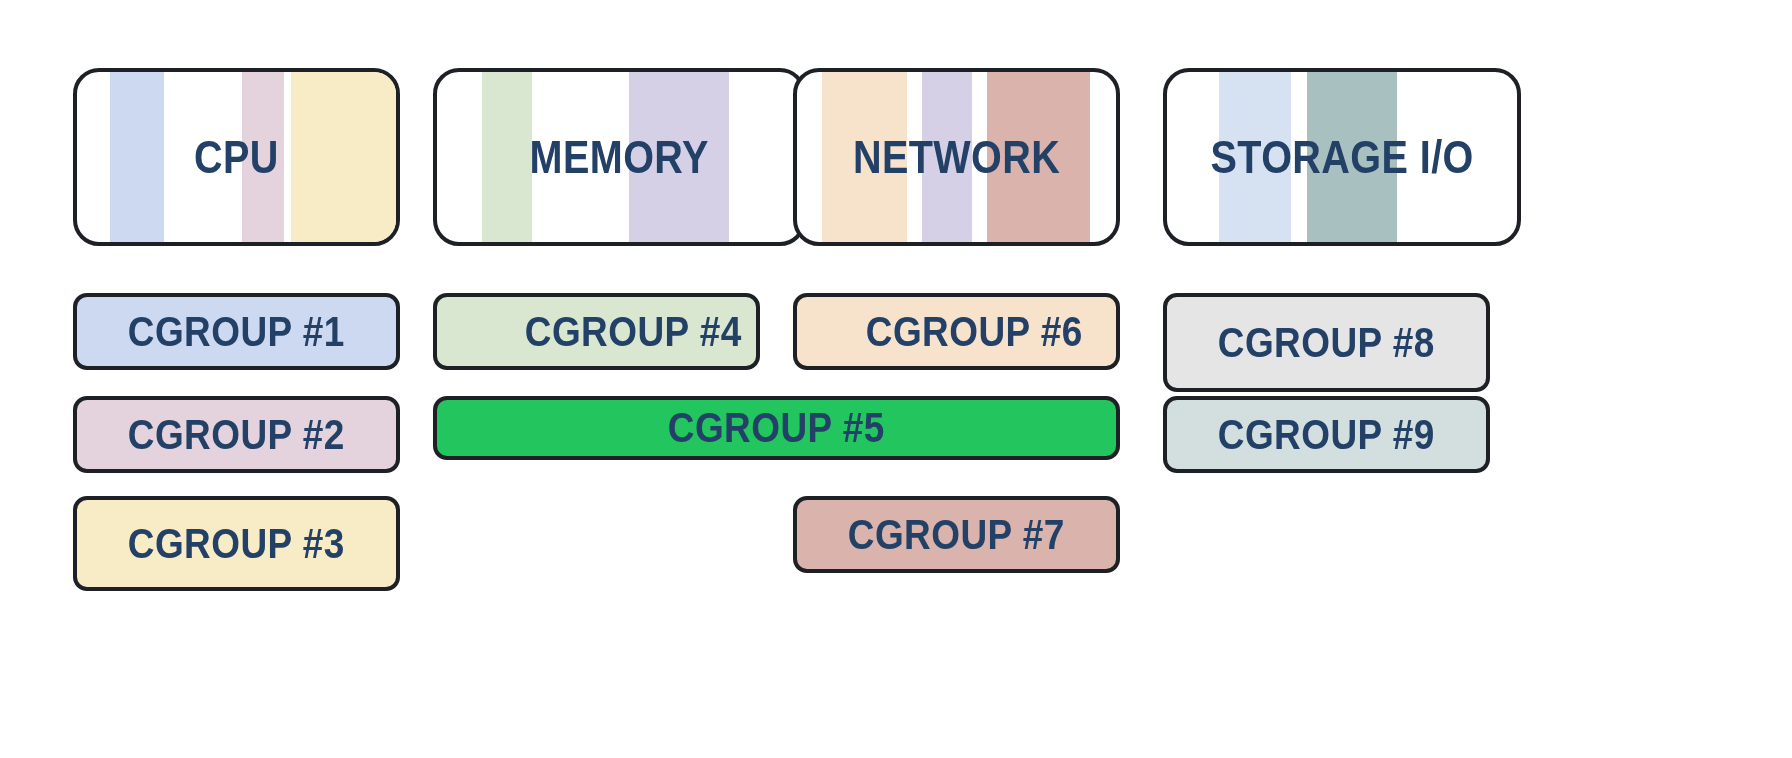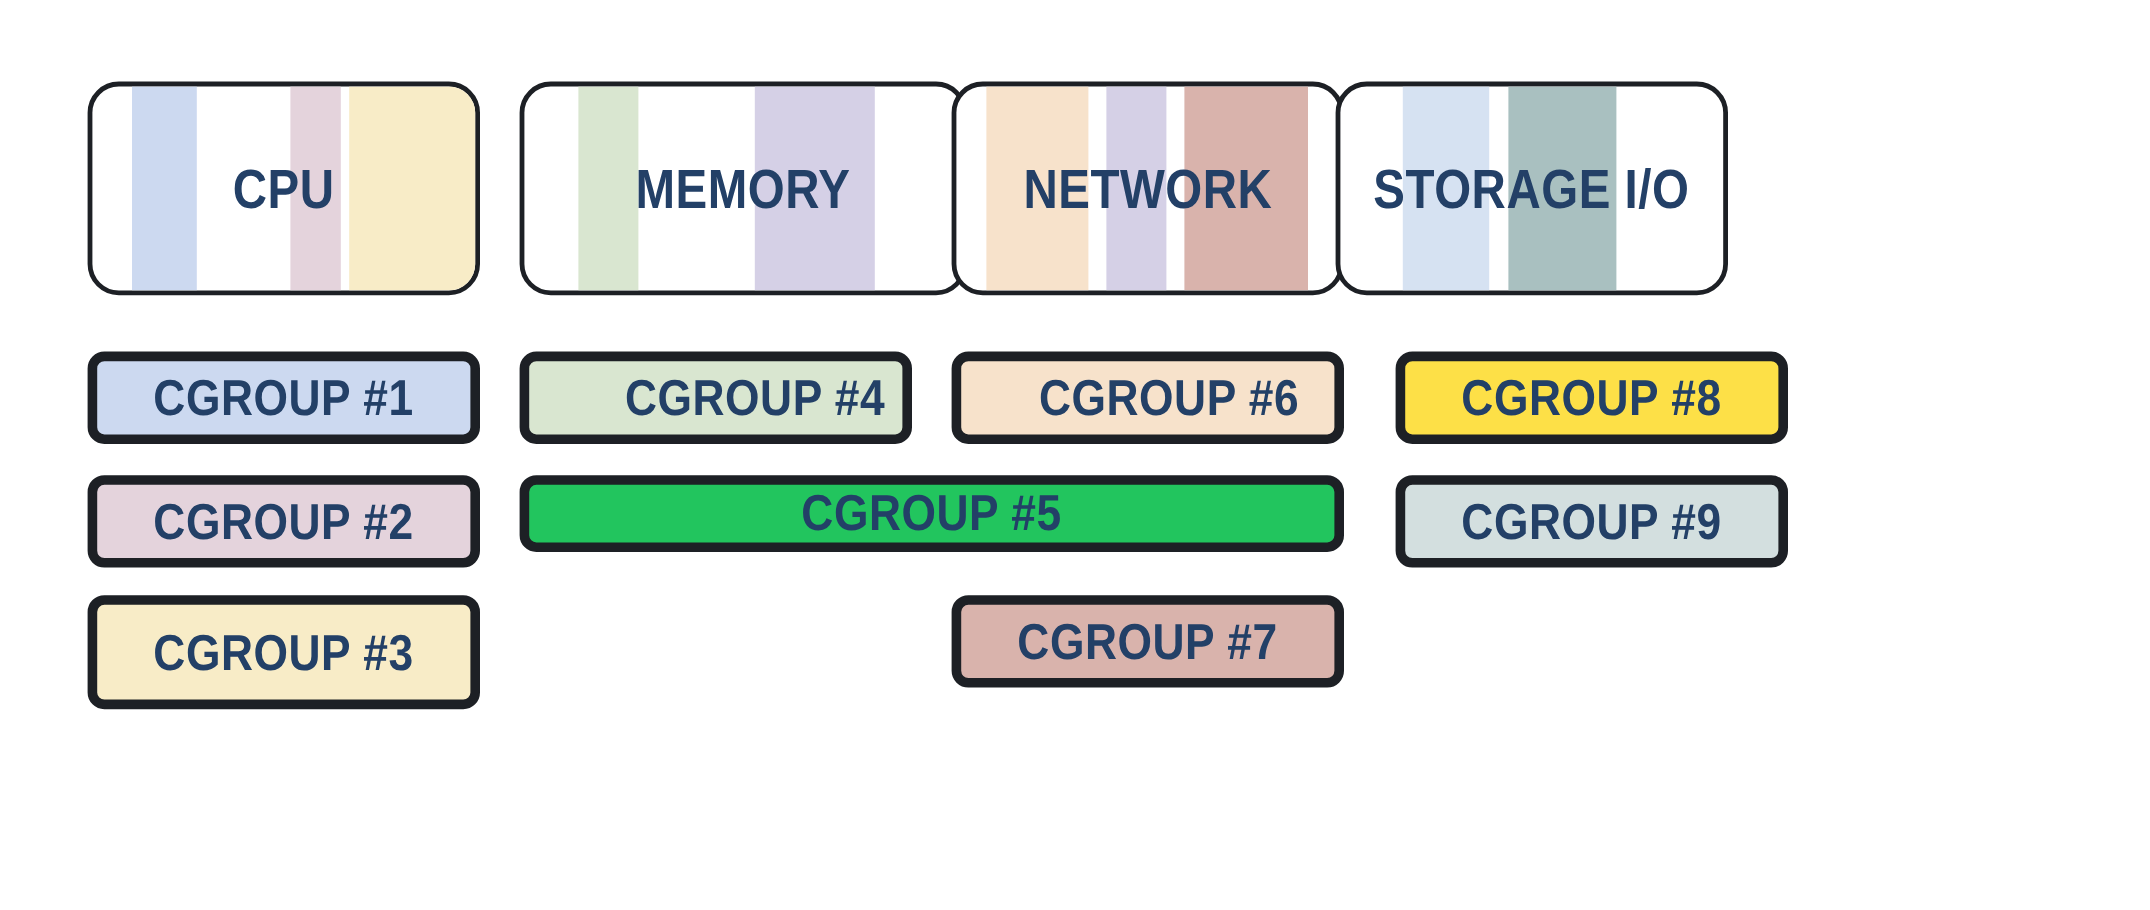--- a/index.html
+++ b/index.html
@@ -39,21 +39,21 @@
     font-size: 46px;
     font-weight: 700;
     letter-spacing: 0.5px;
     transform: scaleX(0.86);
     white-space: nowrap;
   }
 
   
   .cgroup-bar {
     position: absolute;
-    border: 8px solid #4c1d95;
+    border: 4px solid #4c1d95;
     border-radius: 14px;
     display: flex;
     align-items: center;
     justify-content: center;
   }
   .cgroup-label {
     color: #234067;
     font-size: 42px;
     font-weight: 700;
     letter-spacing: 0.5px;
@@ -82,21 +82,21 @@
         <div class="resource-label" style="color: rgb(35, 64, 103);">MEMORY</div>
       </div>
       <div class="resource-box" style="left: 793px; top: 68px; width: 327px; height: 178px; border-color: rgb(29, 32, 37);">
         <div class="stripes">
           <div class="stripe" style="left: 25px; width: 85px; background: rgb(247, 226, 203);"></div>
           <div class="stripe" style="left: 125px; width: 50px; background: rgb(213, 208, 230);"></div>
           <div class="stripe" style="left: 190px; width: 103px; background: rgb(217, 179, 172);"></div>
         </div>
         <div class="resource-label" style="color: rgb(35, 64, 103);">NETWORK</div>
       </div>
-      <div class="resource-box" style="left: 1113px; top: 68px; width: 327px; height: 178px; border-color: rgb(29, 32, 37); text-align: right;">
+      <div class="resource-box" style="left: 1163px; top: 68px; width: 358px; height: 178px; border-color: rgb(29, 32, 37); text-align: right;">
         <div class="stripes">
           <div class="stripe" style="left: 52px; width: 72px; background: rgb(214, 226, 242);"></div>
           <div class="stripe" style="left: 140px; width: 90px; background: rgb(169, 192, 192);"></div>
         </div>
         <div class="resource-label" style="color: rgb(35, 64, 103);">STORAGE I/O</div>
       </div>
     </div>
   <div id="cgroups-layer">
       <div class="cgroup-bar" style="left: 73px; top: 293px; width: 327px; height: 77px; background: rgb(204, 217, 240); border-color: rgb(29, 32, 37);">
         <div class="cgroup-label" style="color: rgb(35, 64, 103);">CGROUP #1</div>
@@ -112,20 +112,20 @@
       </div>
       <div class="cgroup-bar" style="left: 433px; top: 396px; width: 687px; height: 64px; background: #22c55e; border-color: rgb(29, 32, 37);">
         <div class="cgroup-label" style="color: rgb(35, 64, 103);">CGROUP #5</div>
       </div>
       <div class="cgroup-bar" style="left: 793px; top: 293px; width: 327px; height: 77px; background: rgb(247, 226, 203); border-color: rgb(29, 32, 37); padding-left: 35px;">
         <div class="cgroup-label" style="color: rgb(35, 64, 103);">CGROUP #6</div>
       </div>
       <div class="cgroup-bar" style="left: 793px; top: 496px; width: 327px; height: 77px; background: rgb(217, 179, 172); border-color: rgb(29, 32, 37);">
         <div class="cgroup-label" style="color: rgb(35, 64, 103);">CGROUP #7</div>
       </div>
-      <div class="cgroup-bar" style="left: 1163px; top: 293px; width: 327px; height: 77px; background: #fde047; border-color: rgb(29, 32, 37);">
+      <div class="cgroup-bar" style="left: 1163px; top: 293px; width: 327px; height: 99px; background: #e5e5e5; border-color: rgb(29, 32, 37);">
         <div class="cgroup-label" style="color: rgb(35, 64, 103);">CGROUP #8</div>
       </div>
       <div class="cgroup-bar" style="left: 1163px; top: 396px; width: 327px; height: 77px; background: rgb(211, 223, 223); border-color: rgb(29, 32, 37);">
         <div class="cgroup-label" style="color: rgb(35, 64, 103);">CGROUP #9</div>
       </div>
     </div>
 </div>
 
 </body></html>

